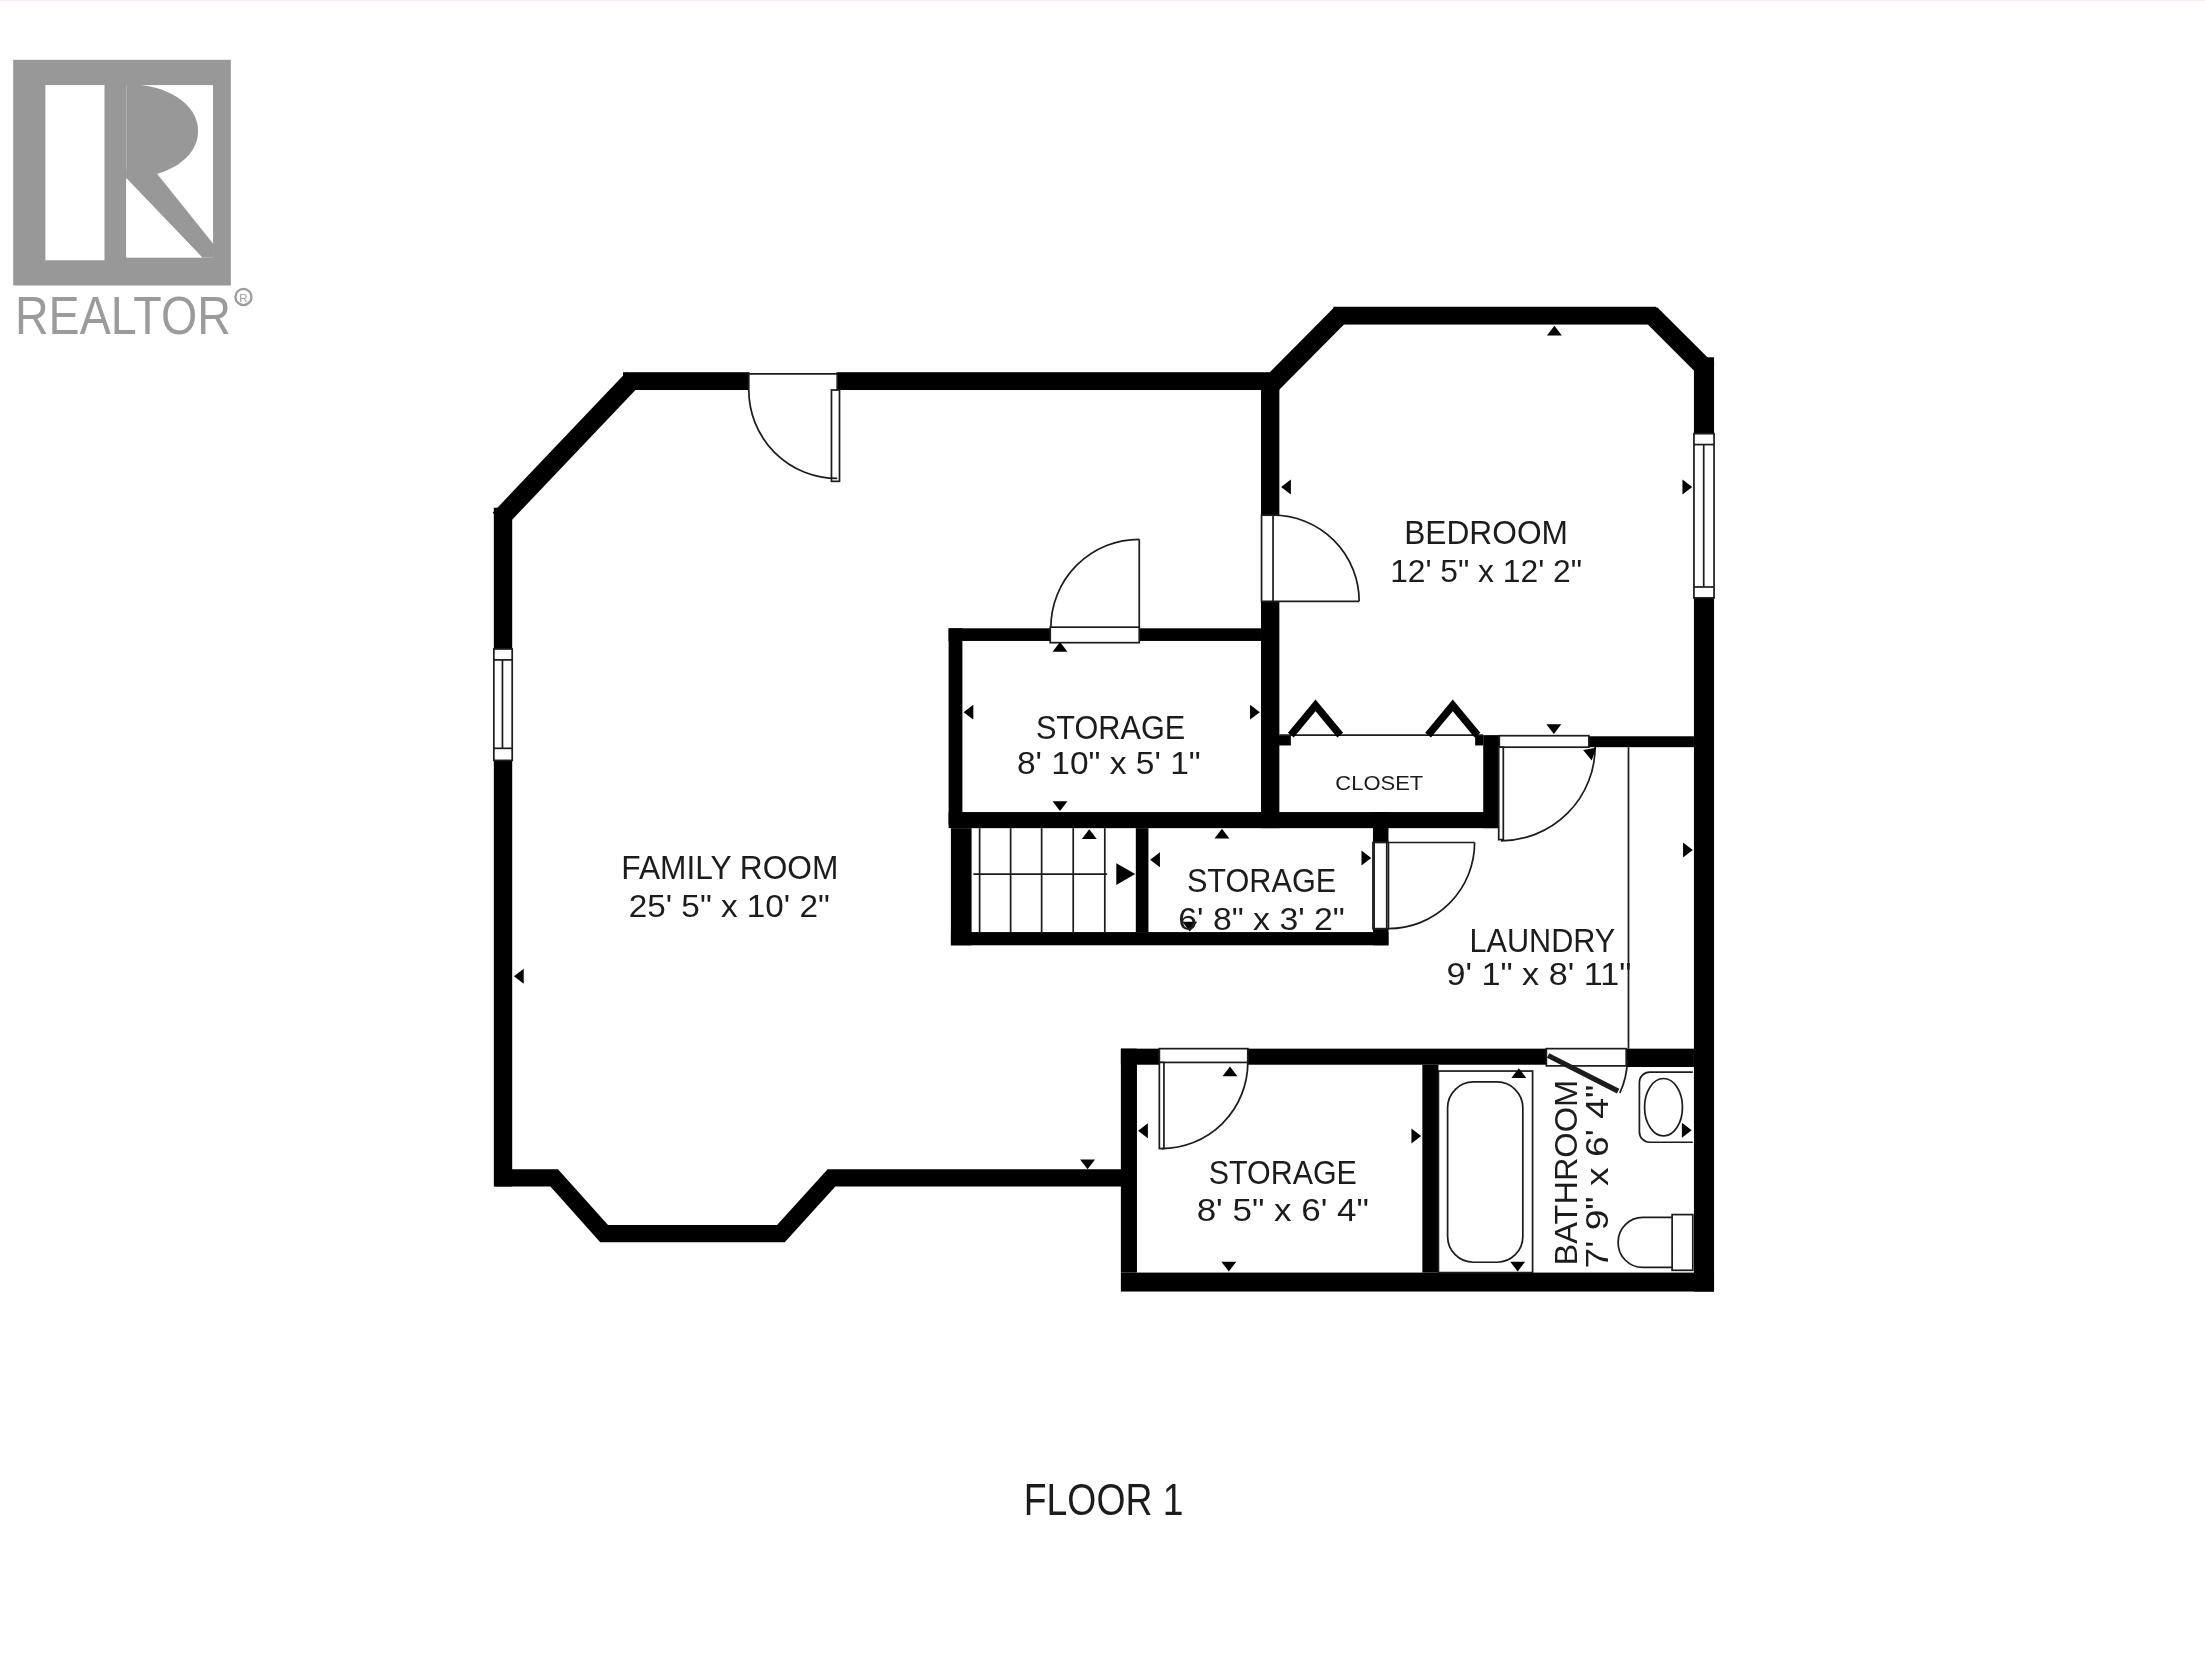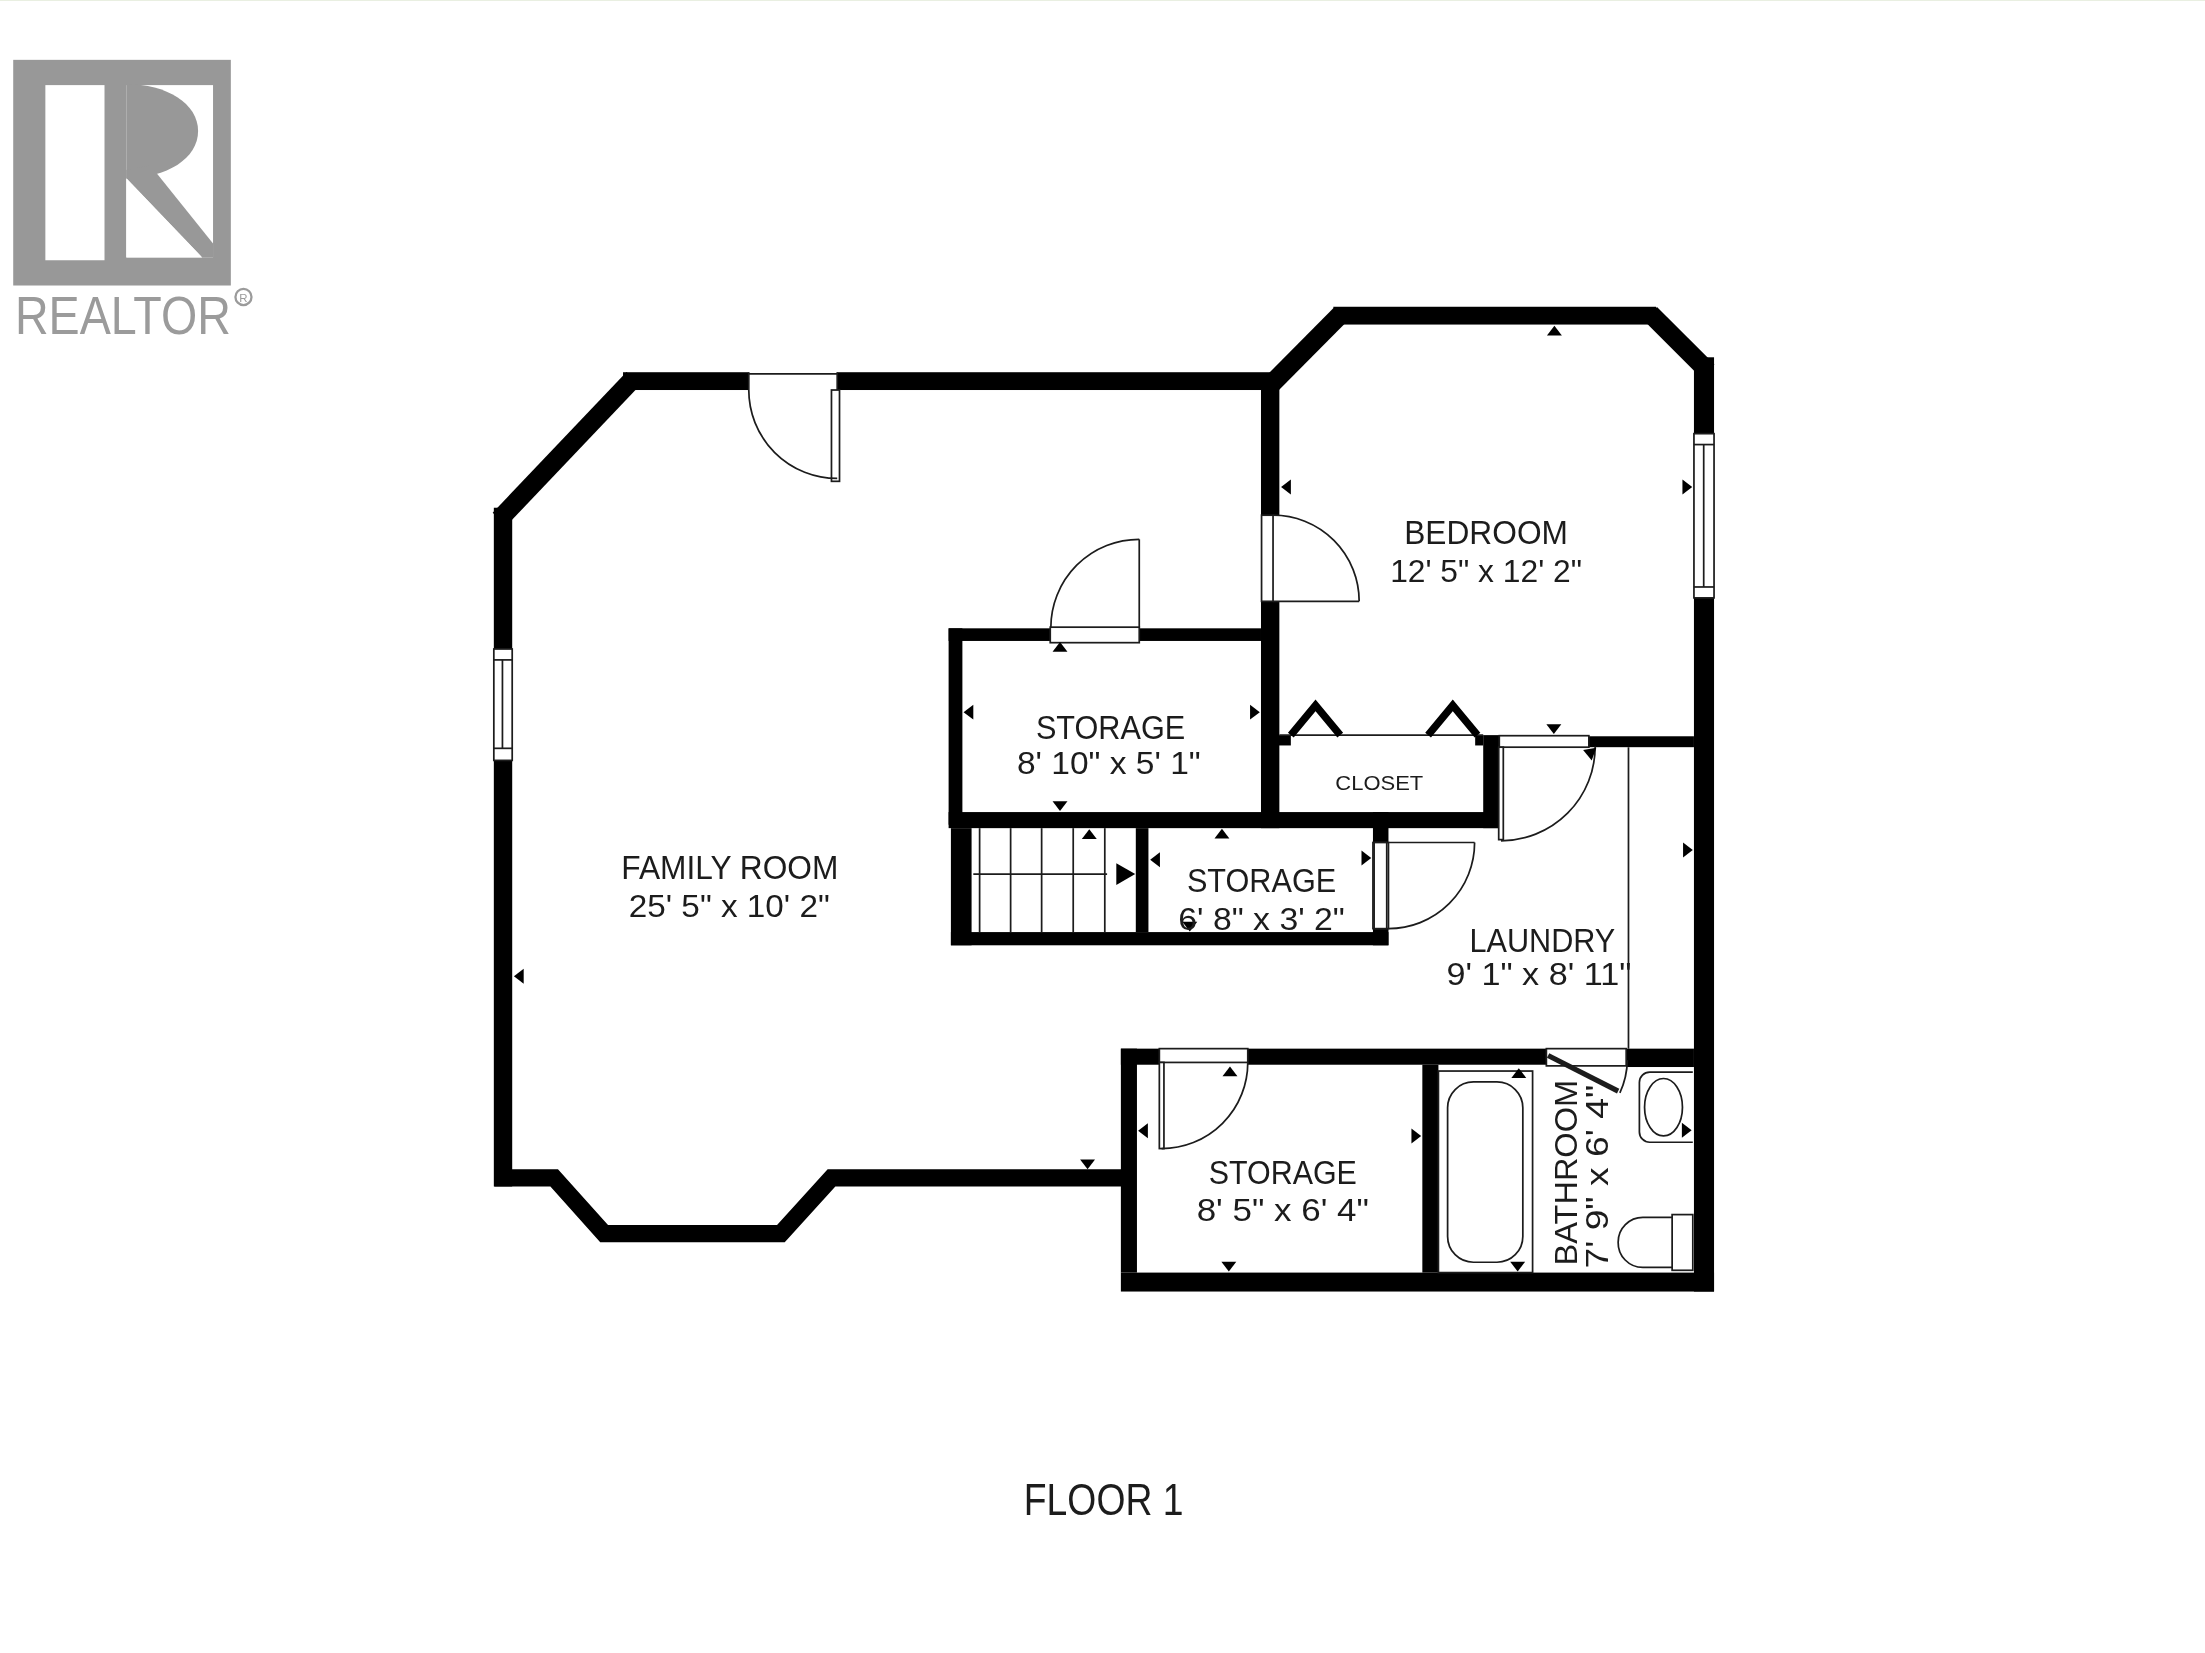--- a/index.html
+++ b/index.html
@@ -1,16 +1,16 @@
 <!DOCTYPE html>
 <html style="font-size:9.2px"><head>
 <meta charset="utf-8">
 <style>
   html,body{margin:0;padding:0;background:#ffffff;}
-  .page{width:2205px;height:1654px;position:relative;background:#4d7c0f;overflow:hidden;}
+  .page{width:2205px;height:1654px;position:relative;background:#d946ef;overflow:hidden;}
   svg{position:absolute;left:0;top:0;}
   text{font-family:"Liberation Sans",sans-serif;}
 </style>
 </head>
 <body>
 <div class="page">
 <svg width="2205" height="1654" viewBox="0 0 3840 2880">
 <rect x="0" y="0" width="3840" height="2880" fill="#ffffff"></rect>
 
 <g>

